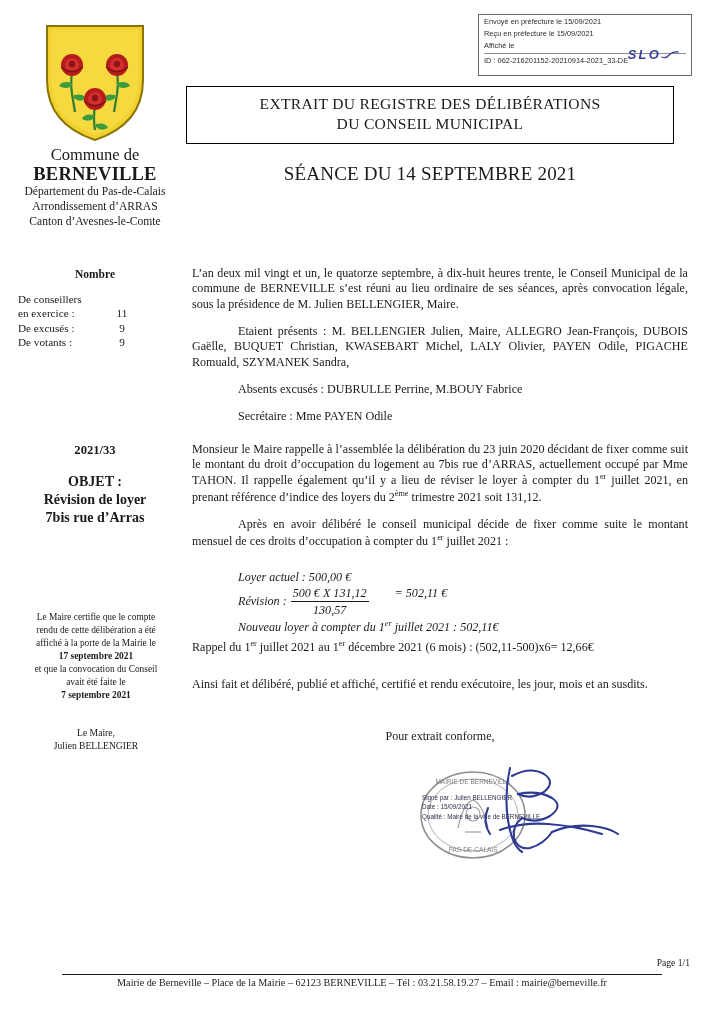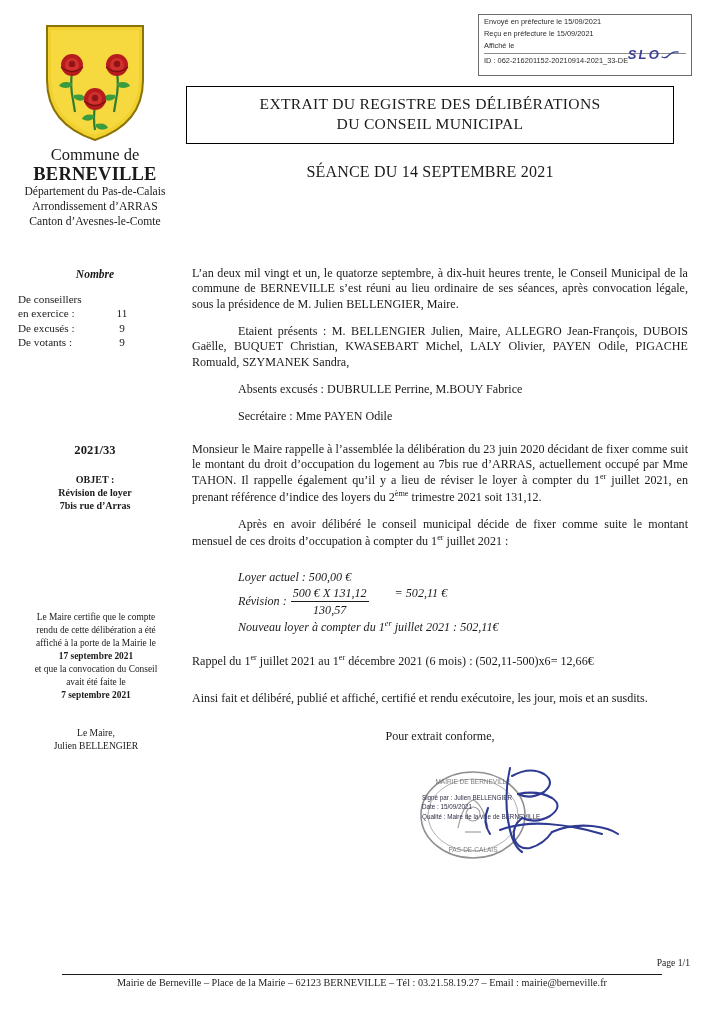--- a/index.html
+++ b/index.html
@@ -97,21 +97,20 @@
     position: absolute;
     left: 0;
     top: 268px;
     width: 190px;
   }
   .nombre-title {
     font-size: 11.5px;
     font-weight: bold;
     text-align: center;
     margin-bottom: 12px;
-    font-style: italic;
   }
   .counts {
     margin: 0 0 0 18px;
     font-size: 11.2px;
     line-height: 1.28;
   }
   .count-row {
     display: flex;
     white-space: nowrap;
   }
@@ -125,21 +124,21 @@
     width: 190px;
     text-align: center;
   }
   .objet-num {
     font-size: 12.6px;
     font-weight: bold;
     margin-bottom: 15px;
   }
   .objet-title,
   .objet-line {
-    font-size: 10px;
+    font-size: 14px;
     font-weight: bold;
     line-height: 1.3;
   }
 
   .certif-block {
     position: absolute;
     left: 6px;
     top: 611px;
     width: 180px;
     text-align: center;
@@ -173,21 +172,21 @@
     line-height: 1.3;
     letter-spacing: 0.3px;
   }
 
   .seance {
     position: absolute;
     left: 186px;
     top: 163px;
     width: 488px;
     text-align: center;
-    font-size: 16px;
+    font-size: 19px;
     letter-spacing: 0.2px;
   }
 
   
   .body-col {
     position: absolute;
     left: 192px;
     top: 266px;
     width: 496px;
     font-size: 12.1px;
@@ -426,21 +425,21 @@
           <span class="numerator">500 €  X 131,12</span>
           <span class="denominator">130,57</span>
         </span>
         <span class="calc-result">= 502,11 €</span>
       </div>
       <div class="calc-row">
         <span>Nouveau loyer à compter du 1<sup style="font-size:0.68em">er</sup> juillet 2021 : 502,11€</span>
       </div>
     </div>
 
-    <p class="para" style="margin-top:17px">Rappel du 1<sup style="font-size:0.68em">er</sup> juillet 2021 au 1<sup style="font-size:0.68em">er</sup> décembre 2021 (6 mois) : (502,11-500)x6= 12,66€</p>
+    <p class="para" style="margin-top:3px">Rappel du 1<sup style="font-size:0.68em">er</sup> juillet 2021 au 1<sup style="font-size:0.68em">er</sup> décembre 2021 (6 mois) : (502,11-500)x6= 12,66€</p>
     <p class="para" style="margin-top:22px">Ainsi fait et délibéré, publié et affiché, certifié et rendu exécutoire, les jour, mois et an susdits.</p>
   </div>
 
   <div class="pour-extrait">Pour extrait conforme,</div>
 
   <div class="signature-area">
     <svg class="sig-stamp" width="110" height="90" viewBox="0 0 110 90">
       <ellipse cx="55" cy="45" rx="52" ry="43" fill="none" stroke="#6a6a6a" stroke-width="1.6" opacity="0.75"></ellipse>
       <ellipse cx="55" cy="45" rx="45" ry="36" fill="none" stroke="#7a7a7a" stroke-width="1" opacity="0.6"></ellipse>
       <text x="55" y="14" font-size="6.5" fill="#5e5e5e" text-anchor="middle" font-family="Liberation Sans, sans-serif" opacity="0.8">MAIRIE DE BERNEVILLE</text>

